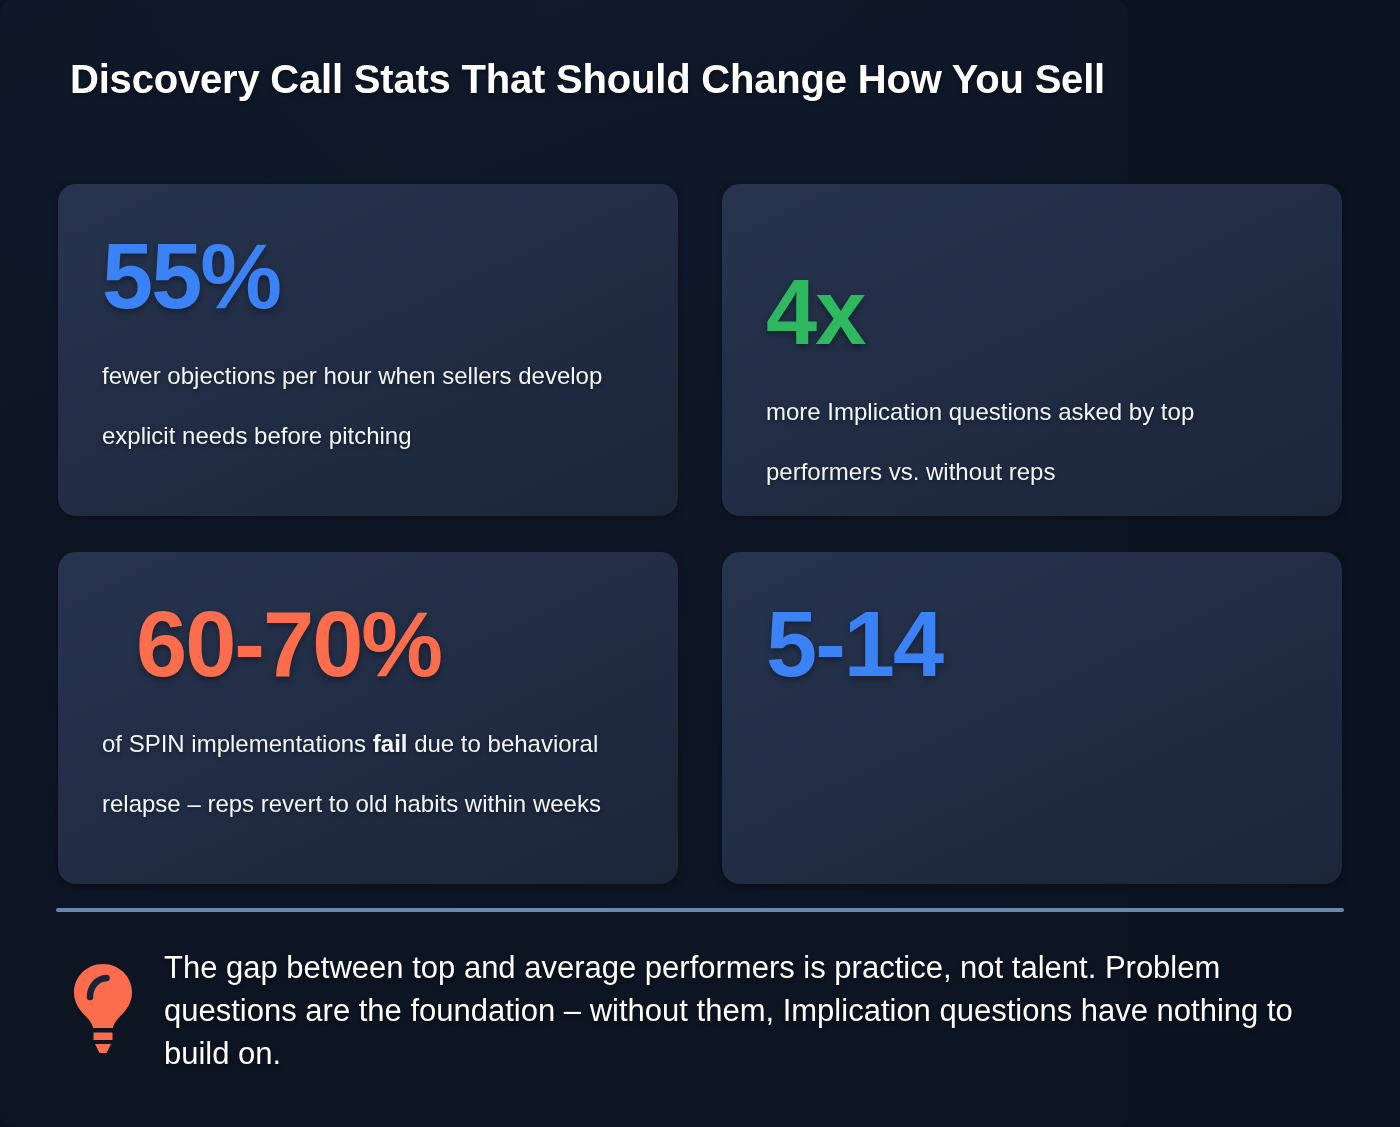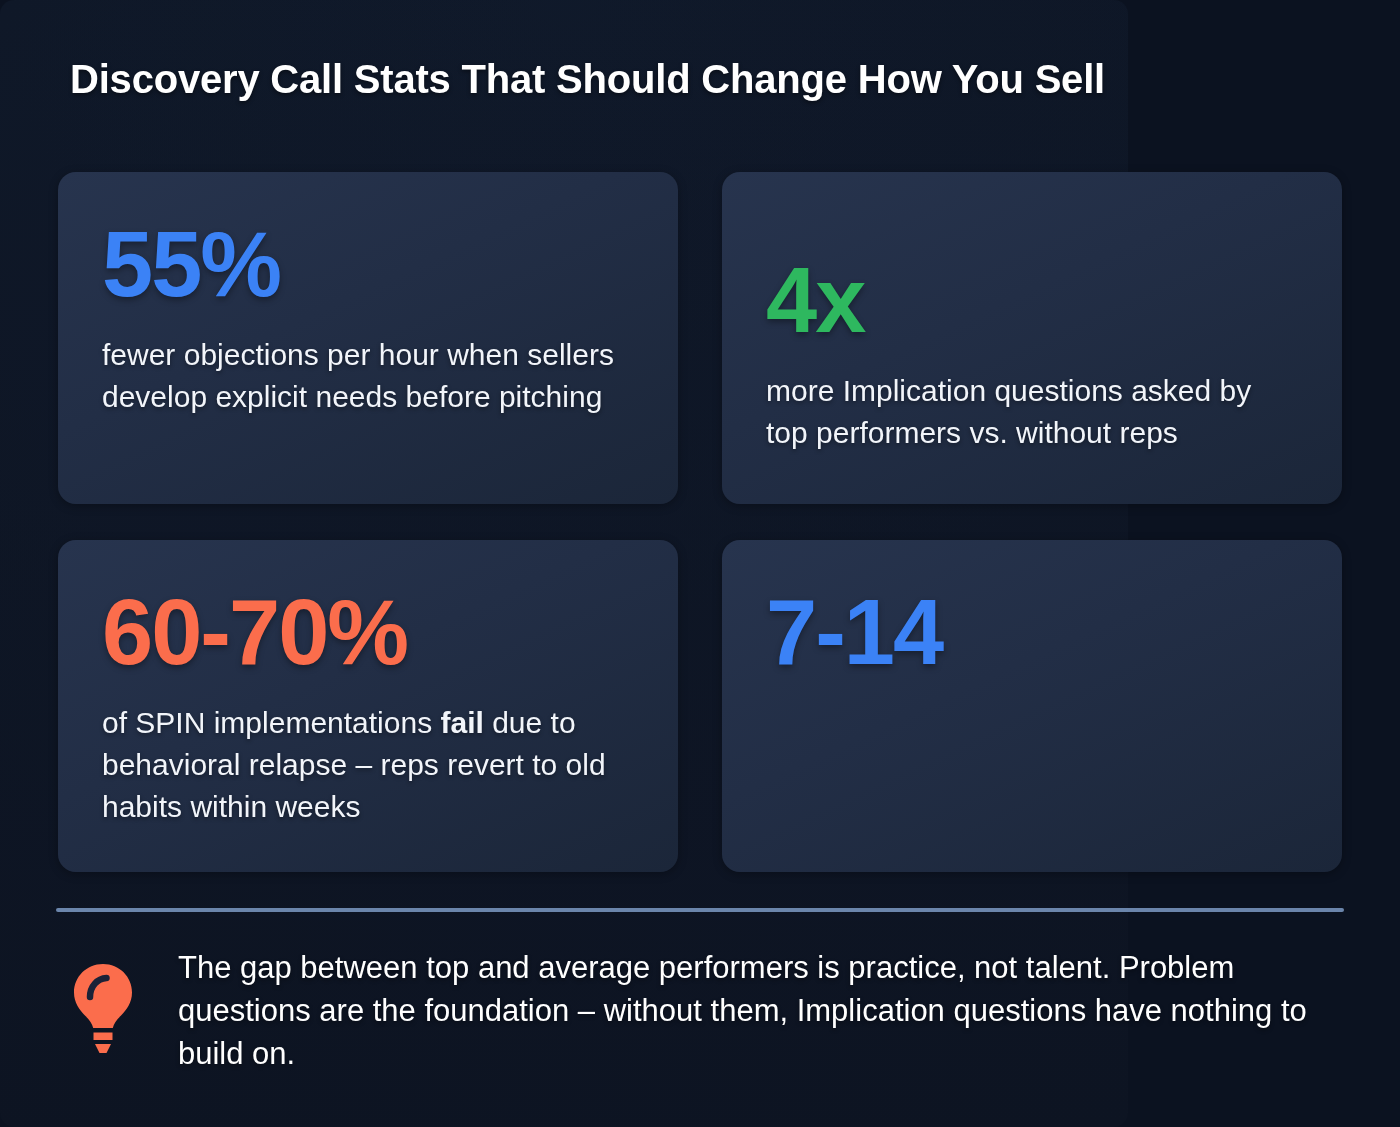--- a/index.html
+++ b/index.html
@@ -38,21 +38,21 @@
     line-height: 50px;
     font-weight: bold;
     color: #ffffff;
     letter-spacing: -0.2px;
     text-shadow: 0 2px 4px rgba(0,0,0,0.45);
   }
 
   .cards {
     position: absolute;
     left: 58px;
-    top: 172px;
+    top: 184px;
     width: 1284px;
     display: grid;
     grid-template-columns: 620px 620px;
     grid-template-rows: 332px 332px;
     column-gap: 44px;
     row-gap: 36px;
   }
 
   .card {
     position: relative;
@@ -67,25 +67,25 @@
   .stat-number {
     font-weight: bold;
     font-size: 92px;
     line-height: 96px;
     letter-spacing: -2px;
     margin: 0 0 22px 0;
     text-shadow: 0 3px 6px rgba(0,0,0,0.35);
   }
   .stat-number.blue   { color: #3b82f6; }
   .stat-number.green  { color: #2eb85f; margin-top: 36px; }
-  .stat-number.orange { color: #fb6d4c; }
+  .stat-number.orange { color: #fb6d4c; margin-left: 34px; }
 
   .stat-desc {
-    font-size: 30px;
-    line-height: 42px;
+    font-size: 24px;
+    line-height: 60px;
     color: #f2f5fa;
     font-weight: normal;
     text-shadow: 0 2px 4px rgba(0,0,0,0.4);
     max-width: 545px;
   }
   .stat-desc b { font-weight: bold; }
 
   .divider {
     position: absolute;
     left: 56px;
@@ -97,21 +97,21 @@
     opacity: 0.85;
   }
 
   .footer {
     position: absolute;
     left: 58px;
     top: 946px;
     width: 1290px;
     display: flex;
     align-items: flex-start;
-    gap: 44px;
+    gap: 30px;
   }
 
   .bulb-icon {
     flex: 0 0 auto;
     width: 62px;
     height: 92px;
     margin-top: 16px;
     margin-left: 14px;
   }
 
@@ -141,21 +141,21 @@
       <div class="stat-number green">4x</div>
       <div class="stat-desc"><span>more Implication questions asked by top performers vs. without reps</span></div>
     </div>
 
     <div class="card">
       <div class="stat-number orange">60-70%</div>
       <div class="stat-desc"><span>of SPIN implementations </span><b>fail</b><span> due to behavioral relapse – reps revert to old habits within weeks</span></div>
     </div>
 
     <div class="card">
-      <div class="stat-number blue">7-14</div>
+      <div class="stat-number blue">5-14</div>
     </div>
 
   </div>
 
   <div class="divider"></div>
 
   <div class="footer">
     <div class="bulb-icon">
       <svg viewBox="0 0 62 92" width="62" height="92" xmlns="http://www.w3.org/2000/svg">
         <path d="M31 2 C14.5 2 2 14.8 2 30.5 C2 40.5 7.4 48 13.2 53.8 C17.6 58.2 20.2 61.6 21.2 66 L40.8 66 C41.8 61.6 44.4 58.2 48.8 53.8 C54.6 48 60 40.5 60 30.5 C60 14.8 47.5 2 31 2 Z" fill="#fb6d4c"></path>

